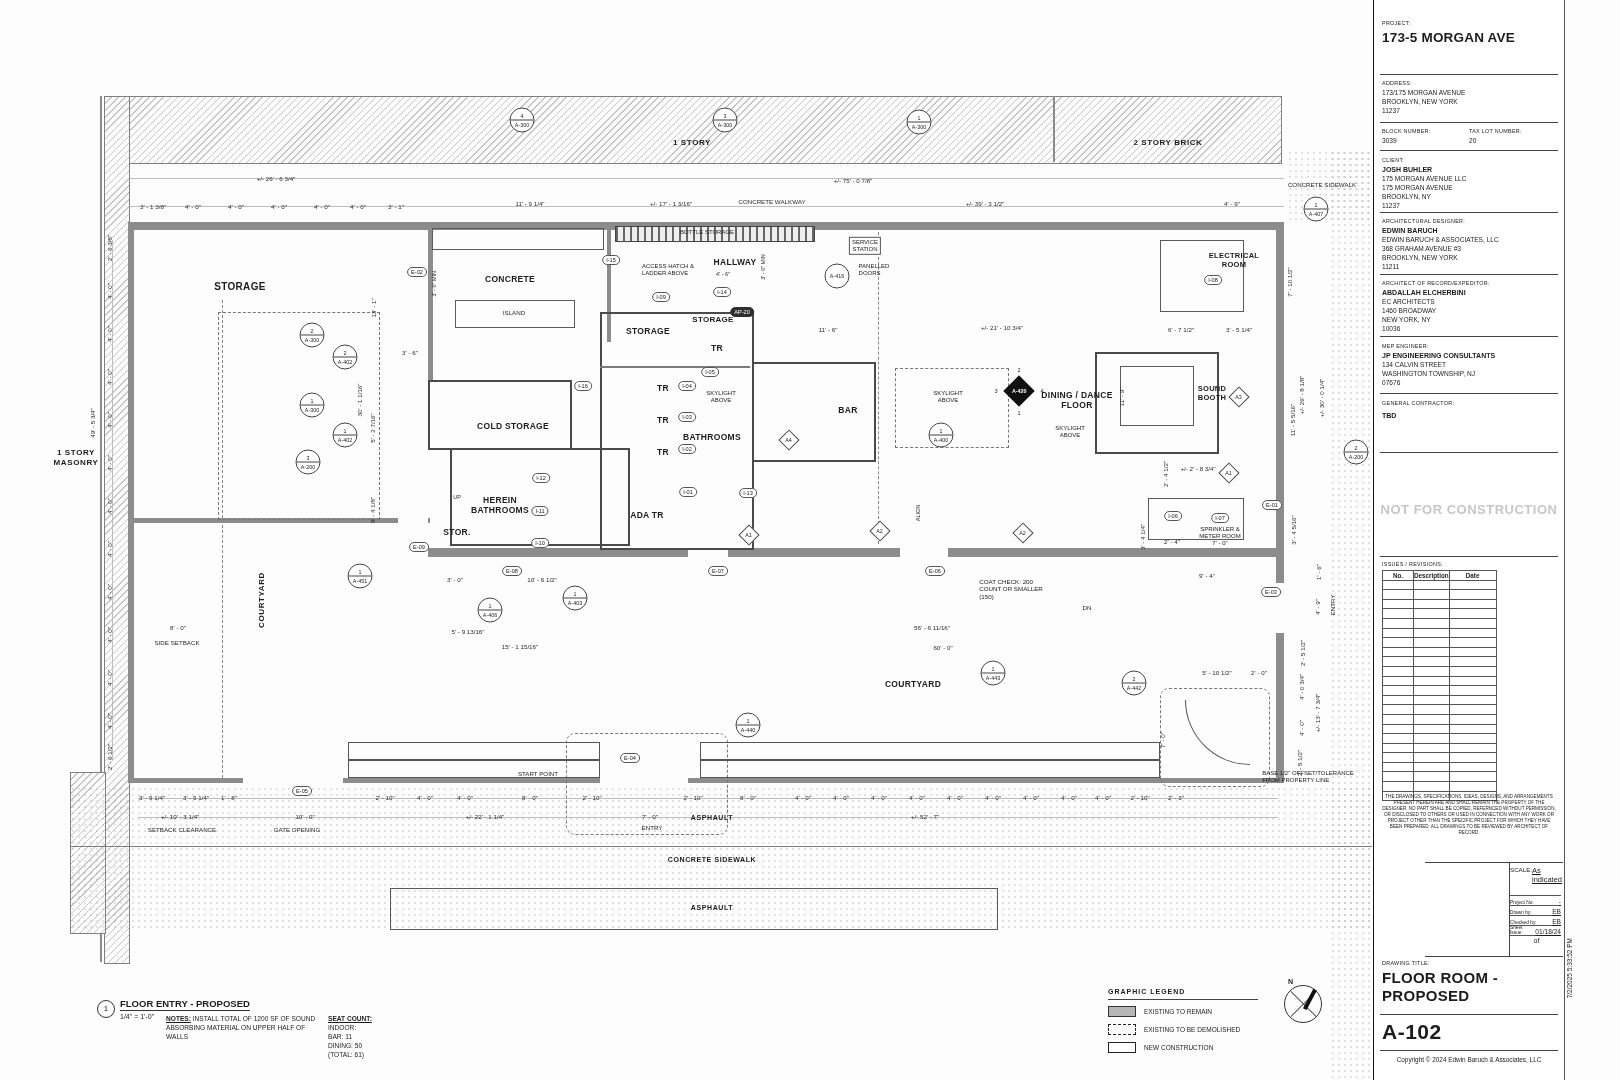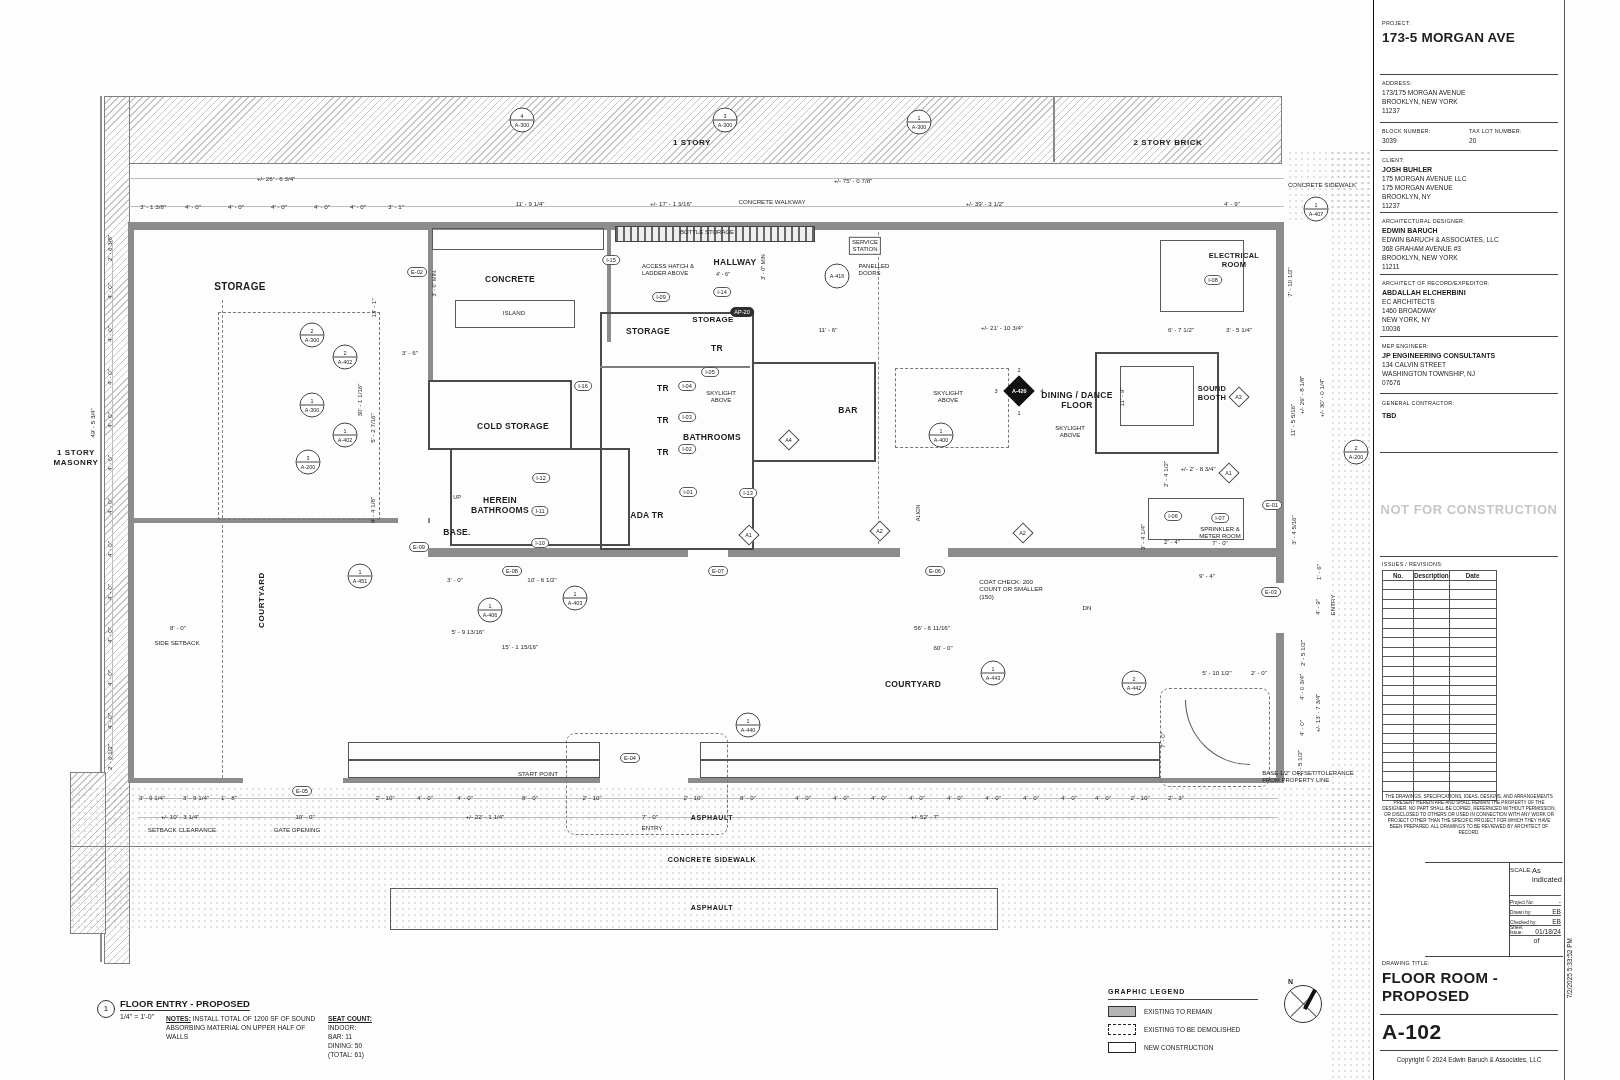--- a/index.html
+++ b/index.html
@@ -68,21 +68,21 @@
   .wm{position:absolute;left:0;right:0;text-align:center;font-size:13px;font-weight:bold;color:#c7c7c7;letter-spacing:.5px;}
   .revtab{position:absolute;left:8px;right:8px;border-collapse:collapse;}
   .revtab th,.revtab td{border:.8px solid #555;font-size:6.3px;height:8.6px;padding:0;}
   .revtab th{font-weight:bold;text-align:center;}
   .disc{position:absolute;left:8px;right:8px;font-size:4.6px;text-align:center;line-height:1.3;color:#222;}
   .scalebox{position:absolute;left:51px;top:862px;width:138px;height:93px;border-top:1px solid #444;border-bottom:1px solid #444;}
   .scalebox .vd{position:absolute;left:84px;top:0;bottom:0;width:1px;background:#444;}
   .scalebox .rc{position:absolute;left:85px;right:0;}
   .scalebox .row{position:absolute;left:0;right:2px;border-bottom:.8px solid #555;display:flex;justify-content:space-between;align-items:flex-end;}
   .scalebox .row .l{font-size:4.8px;}
-  .scalebox .row .v{font-size:6.6px;}
+  .scalebox .row .v{font-size:6.6px;text-decoration:underline;}
   .dtitle{font-size:15px;font-weight:bold;line-height:1.22;letter-spacing:.3px;white-space:pre-line;}
   .sheetno{font-size:21px;font-weight:bold;letter-spacing:.5px;}
   .copy{position:absolute;left:0;right:0;text-align:center;font-size:6.4px;}
   .stamp{position:absolute;left:1566px;top:938px;writing-mode:vertical-rl;transform:rotate(180deg);font-size:6.5px;color:#222;}
 </style>
 </head>
 <body>
 
 <div class="sheet">
 
@@ -169,21 +169,21 @@
       <div class="lbl room" style="left: 240px; top: 287px; font-size: 10px; transform: translate(-50%, -50%);">STORAGE</div>
       <div class="lbl room" style="left: 510px; top: 279px; transform: translate(-50%, -50%);">CONCRETE</div>
       <div class="lbl dim" style="left: 514px; top: 313px; transform: translate(-50%, -50%);">ISLAND</div>
       <div class="lbl room" style="left: 735px; top: 262px; transform: translate(-50%, -50%);">HALLWAY</div>
       <div class="lbl dim" style="left: 707px; top: 233px; font-size: 6px; transform: translate(-50%, -50%);">BOTTLE STORAGE</div>
       <div class="lbl room" style="left: 648px; top: 331px; transform: translate(-50%, -50%);">STORAGE</div>
       <div class="lbl room" style="left: 713px; top: 320px; font-size: 8px; transform: translate(-50%, -50%);">STORAGE</div>
       <div class="lbl room" style="left: 513px; top: 426px; transform: translate(-50%, -50%);">COLD STORAGE</div>
       <div class="lbl room" style="left: 500px; top: 505px; transform: translate(-50%, -50%);">HEREIN
 BATHROOMS</div>
-      <div class="lbl room" style="left: 457px; top: 532px; transform: translate(-50%, -50%);">BASE.</div>
+      <div class="lbl room" style="left: 457px; top: 532px; transform: translate(-50%, -50%);">STOR.</div>
       <div class="lbl room" style="left: 647px; top: 515px; transform: translate(-50%, -50%);">ADA TR</div>
       <div class="lbl room" style="left: 712px; top: 437px; transform: translate(-50%, -50%);">BATHROOMS</div>
       <div class="lbl room" style="left: 717px; top: 348px; transform: translate(-50%, -50%);">TR</div>
       <div class="lbl room" style="left: 663px; top: 388px; transform: translate(-50%, -50%);">TR</div>
       <div class="lbl room" style="left: 663px; top: 420px; transform: translate(-50%, -50%);">TR</div>
       <div class="lbl room" style="left: 663px; top: 452px; transform: translate(-50%, -50%);">TR</div>
       <div class="lbl room" style="left: 848px; top: 410px; transform: translate(-50%, -50%);">BAR</div>
       <div class="lbl room" style="left: 1077px; top: 400px; transform: translate(-50%, -50%);">DINING / DANCE
 FLOOR</div>
       <div class="lbl room" style="left: 1212px; top: 393px; font-size: 7.5px; transform: translate(-50%, -50%);">SOUND

